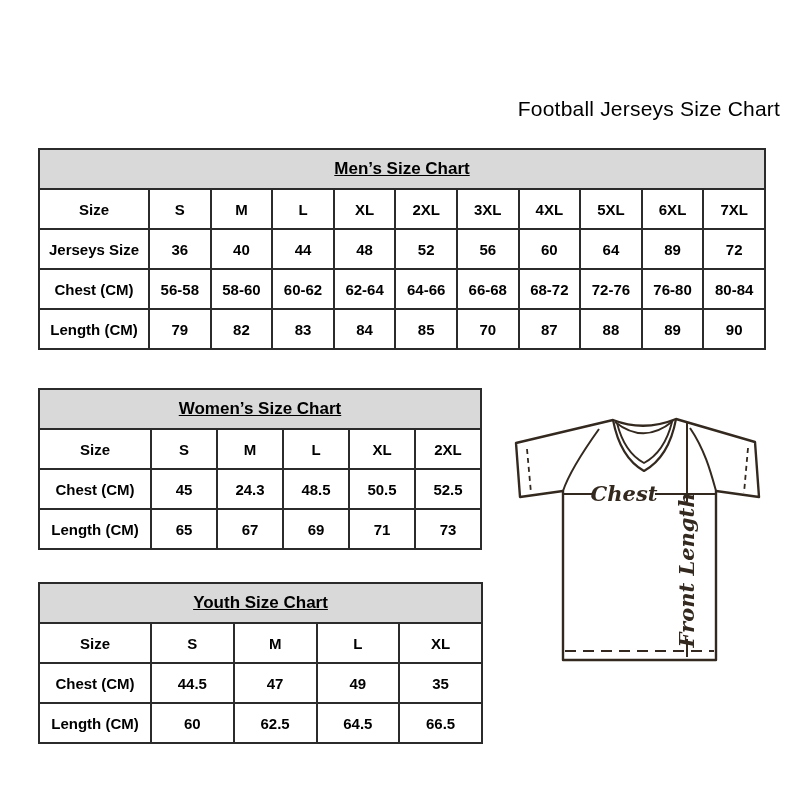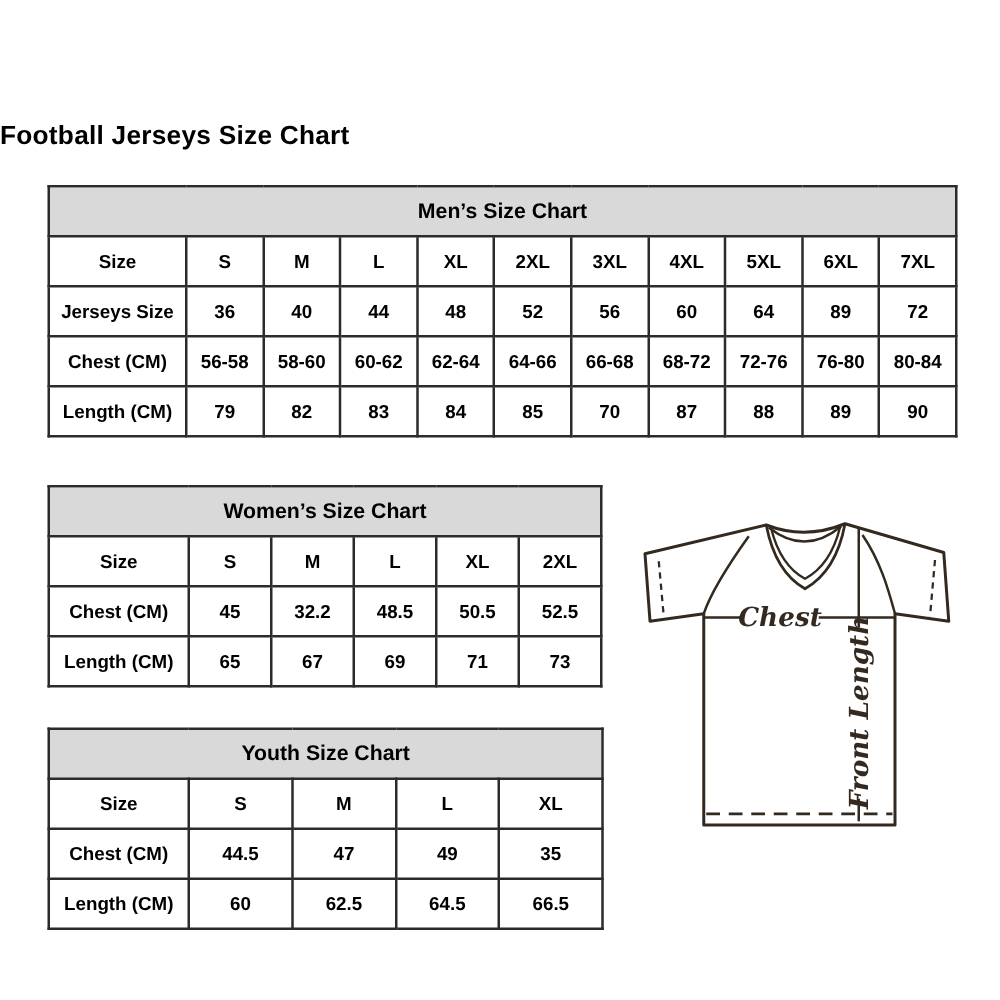--- a/index.html
+++ b/index.html
@@ -8,23 +8,23 @@
     background: #ffffff;
     font-family: "Liberation Sans", sans-serif;
     position: relative;
     color: #000;
   }
   .canvas { position: absolute; inset: 0; width: 800px; height: 800px; }
 
   .title {
     position: absolute;
     top: 97px; left: 0; width: 780px;
-    text-align: left;
+    text-align: right;
     font-size: 21px;
-    font-weight: bold;
+    font-weight: normal;
     letter-spacing: 0.2px;
     color: #000;
   }
 
   table.size-table {
     position: absolute;
     border-collapse: collapse;
     table-layout: fixed;
     background: #fff;
   }
@@ -35,20 +35,21 @@
     font-weight: bold;
     font-size: 15px;
     padding: 0;
     overflow: hidden;
     white-space: nowrap;
   }
   .size-table tr { height: 40px; }
   .size-table th.table-header {
     background: #d9d9d9;
     font-size: 17px;
+    text-decoration: underline;
   }
 
   #table-men   { left: 38px; top: 148px; width: 728px; }
   #table-women { left: 38px; top: 388px; width: 444px; }
   #table-youth { left: 38px; top: 546px; width: 445px; margin-top: 36px; }
 
   .jersey {
     position: absolute;
     left: 506px; top: 398px;
     width: 268px; height: 272px;
@@ -161,21 +162,21 @@
           <th>Size</th>
           <td>S</td>
           <td>M</td>
           <td>L</td>
           <td>XL</td>
           <td>2XL</td>
         </tr>
         <tr>
           <th>Chest (CM)</th>
           <td>45</td>
-          <td>32.2</td>
+          <td>24.3</td>
           <td>48.5</td>
           <td>50.5</td>
           <td>52.5</td>
         </tr>
         <tr>
           <th>Length (CM)</th>
           <td>65</td>
           <td>67</td>
           <td>69</td>
           <td>71</td>

